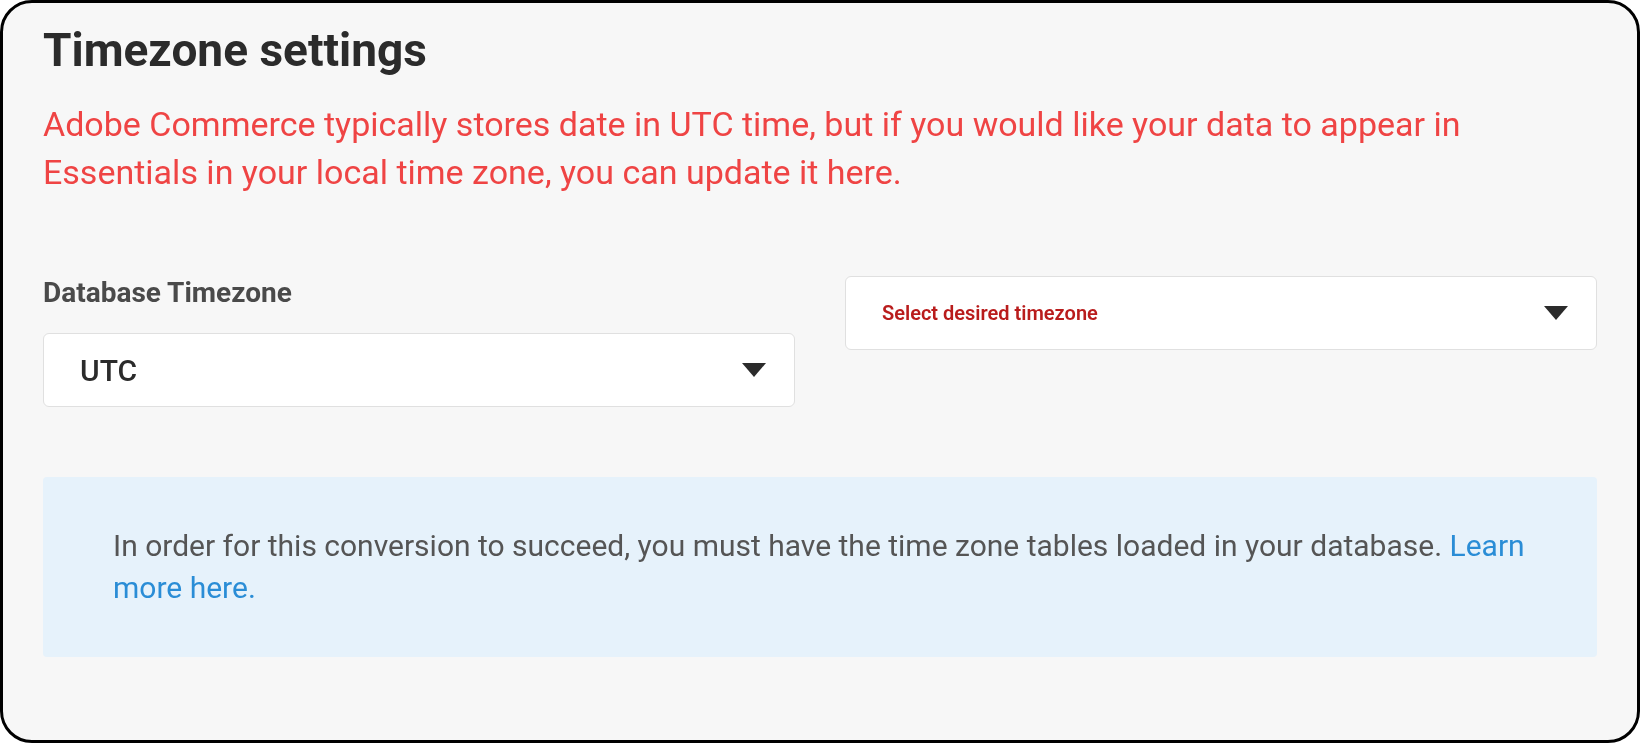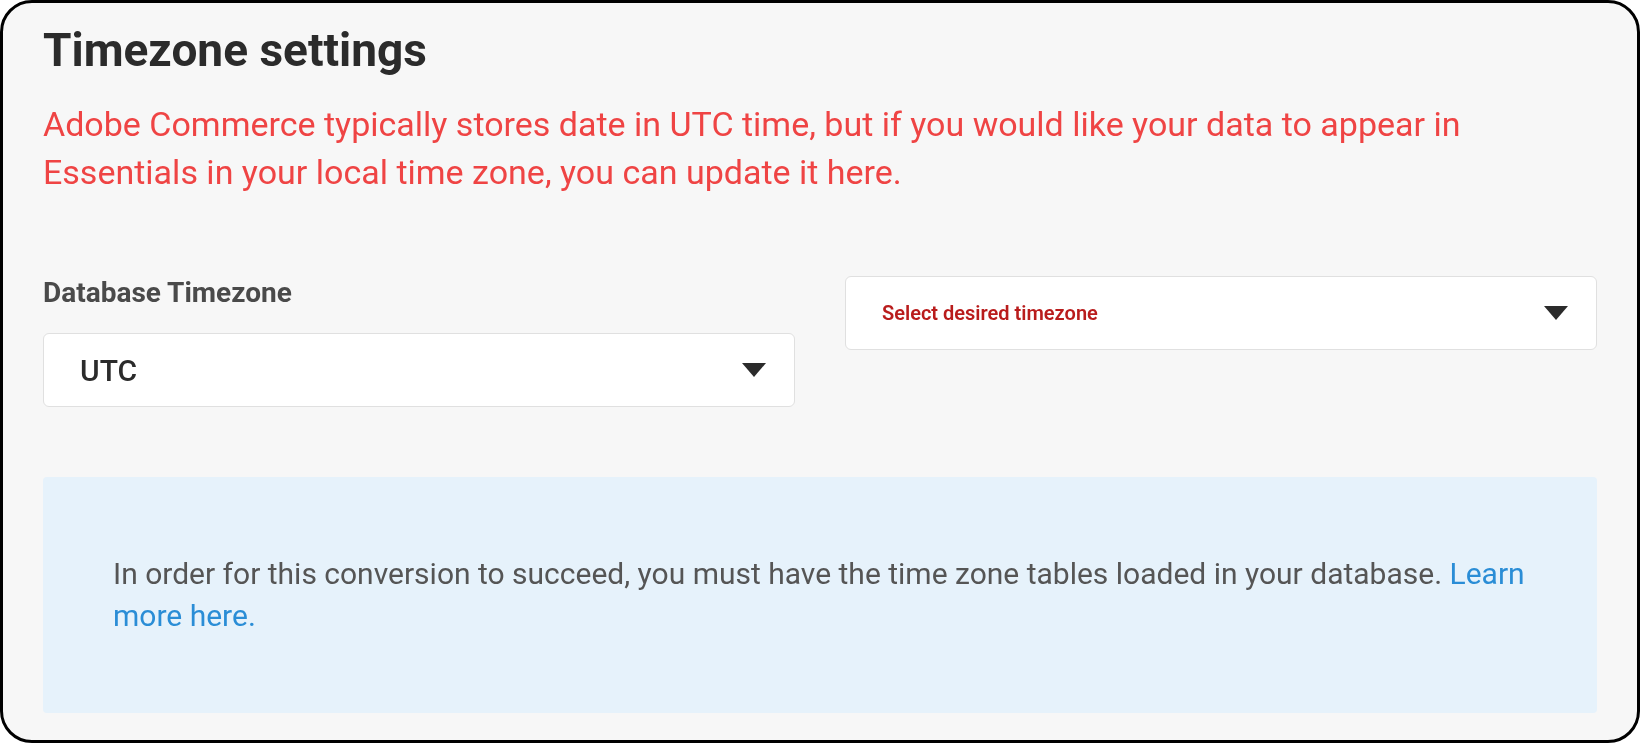--- a/index.html
+++ b/index.html
@@ -76,21 +76,21 @@
     .caret {
       width: 0;
       height: 0;
       border-left: 12px solid transparent;
       border-right: 12px solid transparent;
       border-top: 14px solid #2b2b2b;
     }
     .notice {
       background: #e6f2fb;
       border-radius: 4px;
-      padding: 76px 70px;
+      padding: 48px 70px;
       font-size: 30px;
       line-height: 1.4;
       color: #555555;
     }
     .notice a {
       color: #2a8dd6;
       text-decoration: none;
     }
   </style>
 </head>

